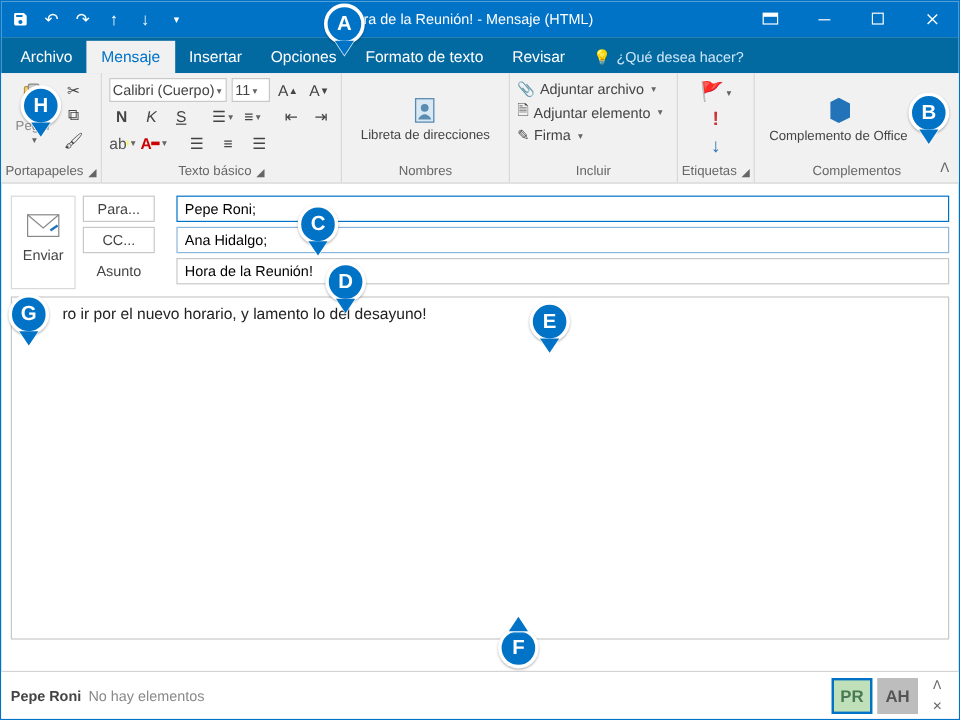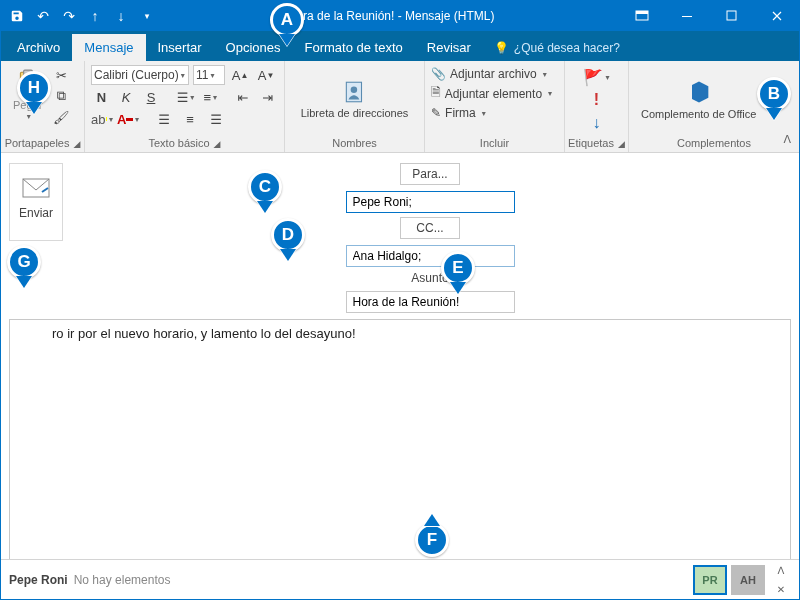--- a/index.html
+++ b/index.html
@@ -25,33 +25,33 @@
   .smallbtn { width:22px; height:20px; display:flex; align-items:center; justify-content:center; font-size:13px; color:#444; border-radius:2px;}
   .fontsel { border:1px solid #c8c8c8; background:#fff; font-size:12px; height:20px; padding:0 2px; display:flex; align-items:center;}
   .bigbtn { display:flex; flex-direction:column; align-items:center; justify-content:center; font-size:11px; color:#444; padding:0 6px; gap:2px; text-align:center; line-height:1.1;}
   .caret { font-size:8px; color:#666; margin-left:2px;}
   .dlaunch { font-size:9px; color:#666;}
   .collapse { position:absolute; right:8px; bottom:6px; font-size:11px; color:#666;}
   
   .compose { display:flex; padding:10px 8px 0 8px; gap:6px;}
   .sendcol { width:54px; display:flex; flex-direction:column; align-items:center; border:1px solid #d9d9d9; padding:14px 2px 8px 2px; font-size:12px; color:#444; gap:8px; height:78px;}
   .fieldcol { flex:1; display:flex; flex-direction:column; gap:4px;}
-  .fieldrow { display:flex; align-items:center; gap:6px;flex-direction:column;}
+  .fieldrow { display:flex; align-items:center; gap:18px;}
   .fieldrow .lbl { width:60px; font-size:12px; color:#444; text-align:center;}
   .fieldrow .btnlbl { width:60px; border:1px solid #c8c8c8; font-size:12px; color:#444; text-align:center; padding:3px 0; background:#fff;}
   .fieldrow input { flex:1; border:1px solid #8bb8dc; font-size:12px; padding:3px 6px; height:22px;}
   .fieldrow.subject input { border:1px solid #c8c8c8;}
   .fieldrow.to input { border:1px solid #0173c7;}
   
   .bodyarea { margin:6px 8px 0 8px; border:1px solid #c8c8c8; height:286px; background:#fff; font-size:13px; color:#222; padding:6px 8px; position:relative;}
   
   .status { position:absolute; bottom:0; left:0; right:0; border-top:1px solid #d4d4d4; height:40px; display:flex; align-items:center; padding:0 8px; font-size:12px; color:#444; background:#fff;}
   .status .name { font-weight:600; margin-right:6px;}
   .status .spacer { flex:1;}
-  .status .chip { width:34px; height:30px; display:flex; align-items:center; justify-content:center; font-size:11px; font-weight:600; margin-left:4px;}
+  .status .chip { width:34px; height:30px; display:flex; align-items:center; justify-content:center; font-size:14px; font-weight:600; margin-left:4px;}
   .status .chip.pr { background:#c9e2f5; border:2px solid #0173c7; color:#4a6; color:#3b6d89;}
   .status .chip.pr { color:#4a7; }
   .status .chip.pr { color:#5b7d94; }
   .status .chip.ah { background:#bdbdbd; color:#555;}
   .status .ctrl { width:20px; display:flex; flex-direction:column; align-items:center; justify-content:space-between; height:30px; margin-left:6px; font-size:10px; color:#666;}
   
   .callout { position:absolute; width:34px; height:46px; pointer-events:none; z-index:50;}
   .callout .pin { width:34px; height:34px; border-radius:50%; background:#0173c7; border:3px solid #fff; color:#fff; display:flex; align-items:center; justify-content:center; font-weight:700; font-size:17px; box-shadow:0 1px 2px rgba(0,0,0,.3);}
   .callout .tip { width:0; height:0; border-left:8px solid transparent; border-right:8px solid transparent; border-top:12px solid #0173c7; margin:-3px auto 0 auto; filter:drop-shadow(0 1px 0 #fff);}
   .callout.up .tip { border-top:none; border-bottom:12px solid #0173c7; margin:0 auto -3px auto;}

